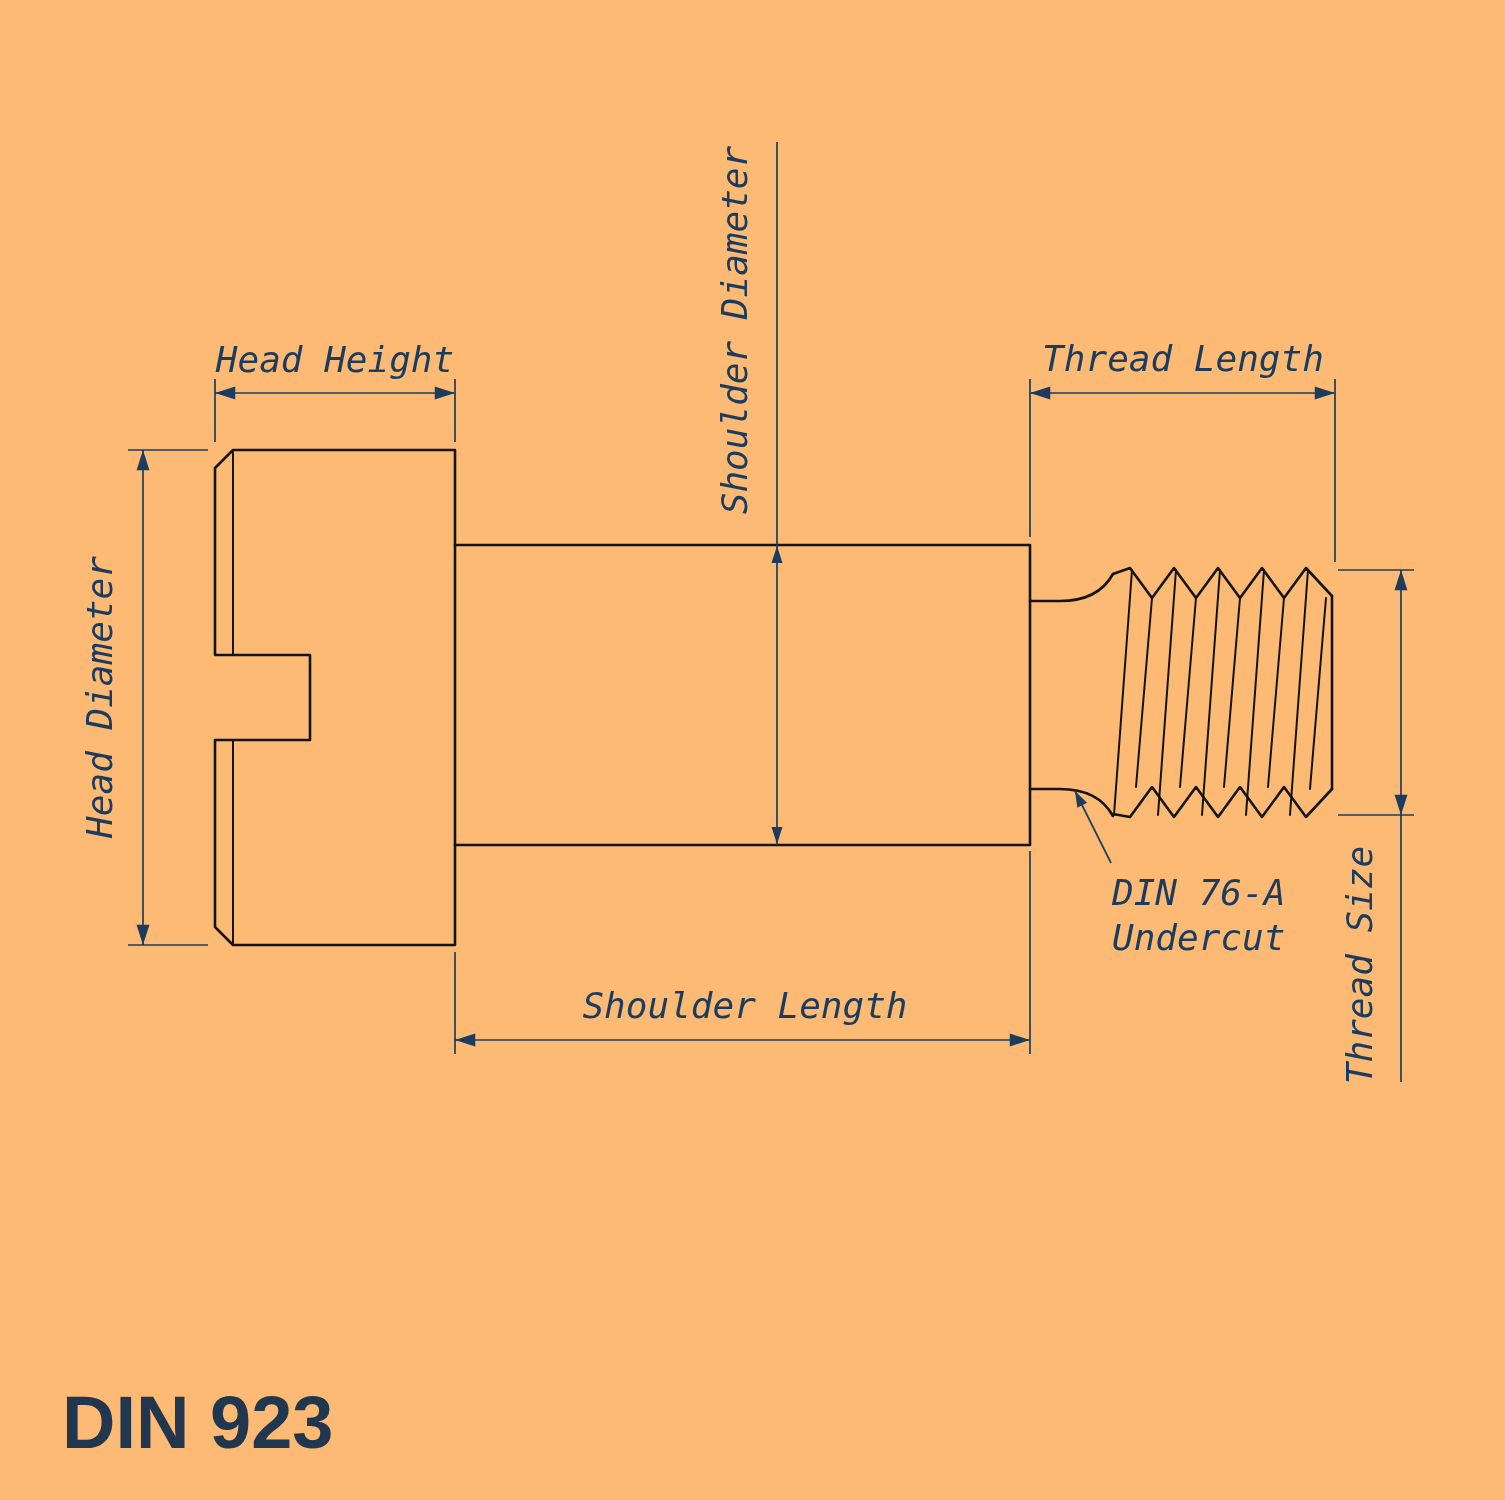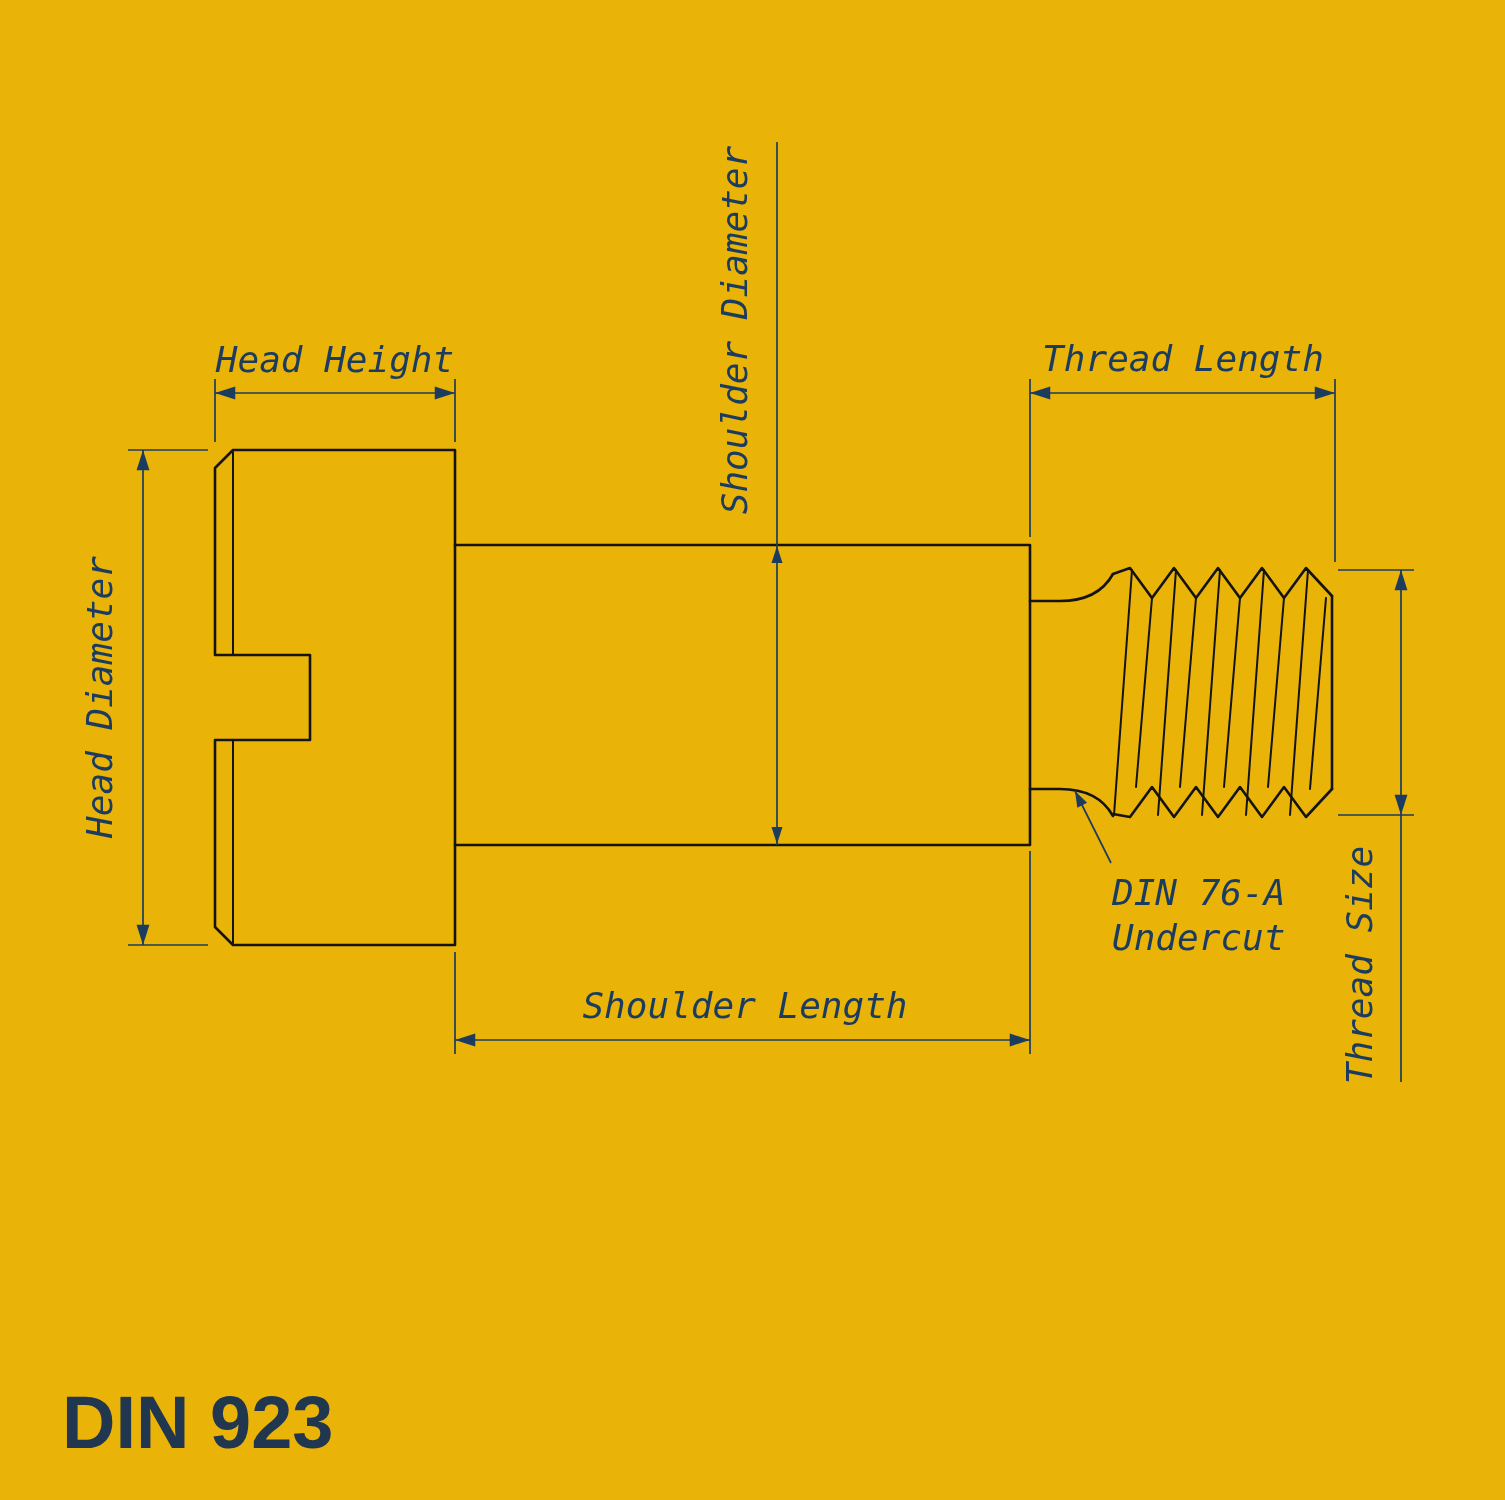--- a/index.html
+++ b/index.html
@@ -4,21 +4,21 @@
 <style>
   html, body {
     margin: 0;
     padding: 0;
     background: #ffffff;
   }
   .stage {
     position: relative;
     width: 1505px;
     height: 1500px;
-    background: #eab308;
+    background: #fdba74;
     overflow: hidden;
     text-align: center;
   }
   svg { display: block; }
 
   .outline path {
     fill: none;
     stroke: #141414;
     stroke-width: 2.6;
     stroke-linejoin: round;

